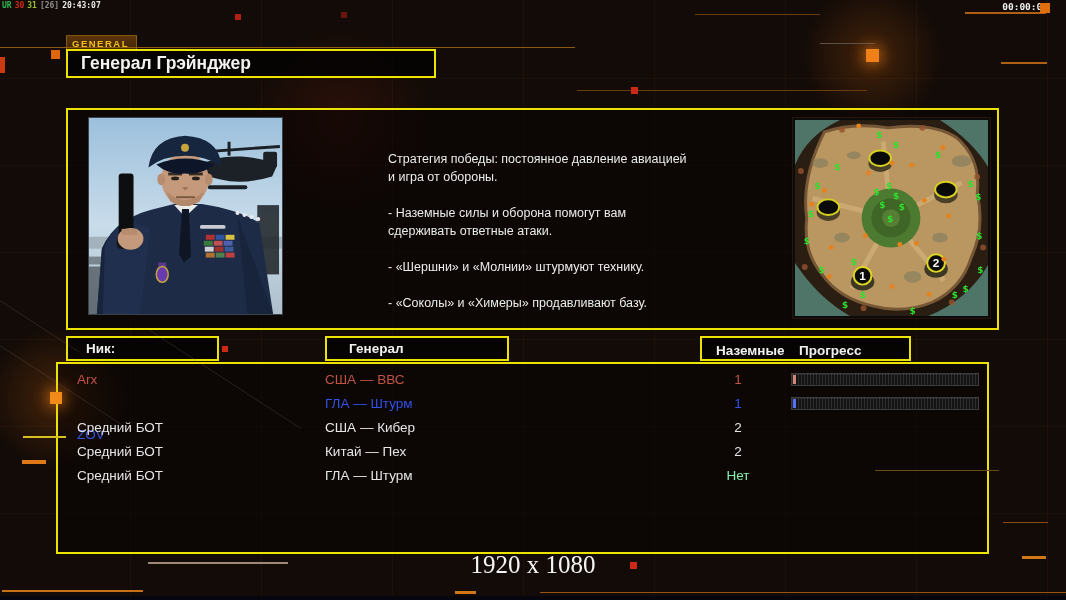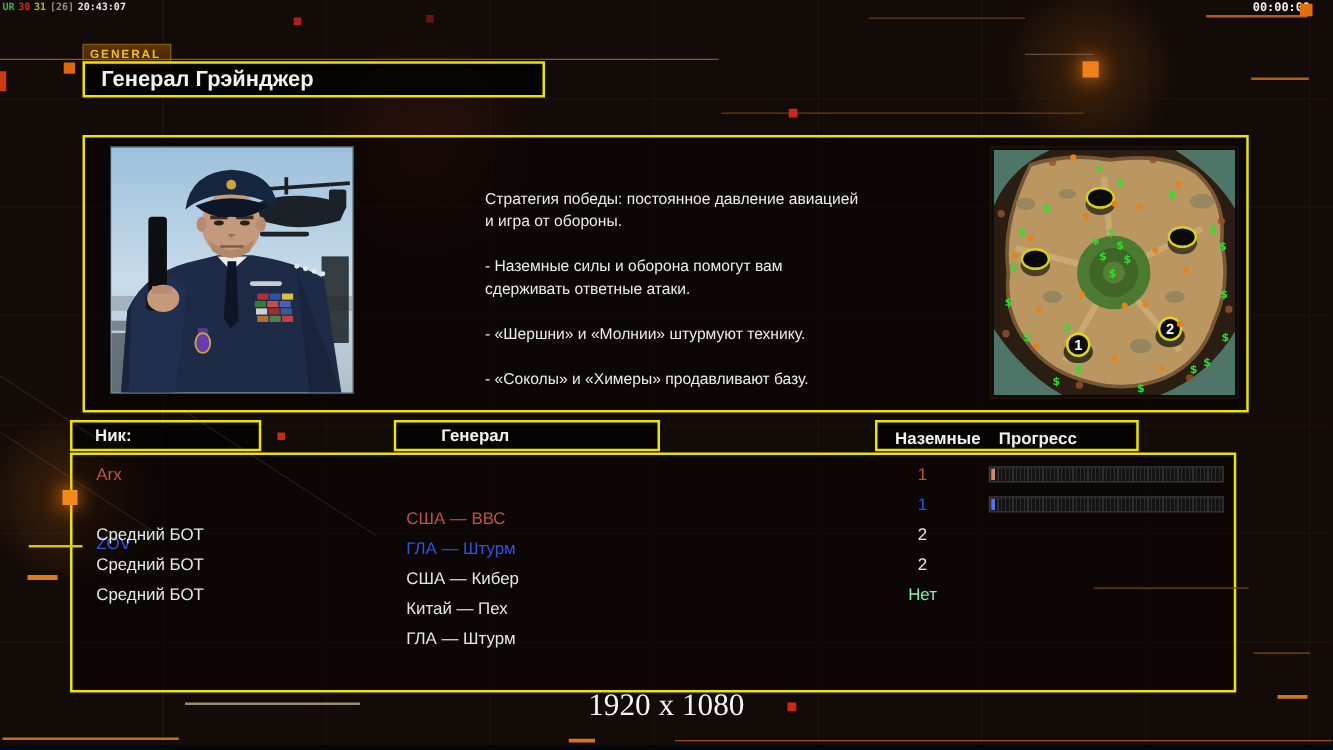--- a/index.html
+++ b/index.html
@@ -29,35 +29,35 @@
     padding:2px 0 16px 5px;}
   .titlebox{left:66px;top:49px;width:370px;height:29px;box-sizing:border-box;
     border:2px solid #ece400;background:rgba(5,3,2,.88);
     color:#f2f2f2;font-weight:bold;font-size:17.5px;line-height:25px;padding-left:13px;}
   
   .panel{box-sizing:border-box;border:2px solid #ece400;background:rgba(8,4,3,.55);}
   .main-panel{left:66px;top:108px;width:933px;height:222px;}
   .table-panel{left:56px;top:362px;width:933px;height:192px;}
   .hdrbox{box-sizing:border-box;border:2px solid #ece400;background:rgba(5,3,2,.85);height:25px;top:336px;
     color:#f0f0f0;font-weight:bold;font-size:13.5px;line-height:21px;}
-  .hdr-nick{left:56px;width:153px;padding-left:18px;}
-  .hdr-gen{left:315px;width:213px;padding-left:36px;}
+  .hdr-nick{left:66px;width:153px;padding-left:18px;}
+  .hdr-gen{left:325px;width:184px;padding-left:22px;}
   .hdr-team{left:700px;width:211px;}
   .hdr-team .ht1{position:absolute;left:14px;top:2px;}
   .hdr-team .ht2{position:absolute;left:97px;top:2px;}
   
   .portrait{left:88px;top:117px;width:195px;height:198px;border:1px solid #39434e;box-sizing:border-box;background:#9db6c8;}
   .minimap{left:793px;top:118px;width:197px;height:200px;border:2px solid #0b0b0b;outline:1px solid #27150a;box-sizing:border-box;background:#241811;}
   .portrait svg,.minimap svg{display:block;width:100%;height:100%;}
   
   .briefing{left:388px;top:150px;width:344px;color:#ececec;font-size:12.5px;line-height:18px;white-space:pre-line;}
   
   .trow{position:absolute;left:0;width:929px;height:24px;font-size:13.5px;}
   .c-nick{position:absolute;left:19px;top:4px;}
-  .c-gen{position:absolute;left:267px;top:4px;margin-top:35px;}
+  .c-gen{position:absolute;left:267px;top:4px;}
   .c-team{position:absolute;left:645px;top:4px;width:70px;text-align:center;}
   .c-bar{position:absolute;left:733px;top:5px;width:188px;height:13px;box-sizing:border-box;
     border:1px solid #3d3d3d;
     background:repeating-linear-gradient(90deg,#2e2e2e 0 1px,#141414 1px 3px);
     box-shadow:inset 0 1px 0 rgba(255,255,255,.07);}
   .sliver{position:absolute;left:1px;top:1px;bottom:1px;width:3px;}
   
   .res{left:0;right:0;top:551px;text-align:center;color:#f5f5f5;
     font-family:"Liberation Serif",serif;font-size:25px;}
   

